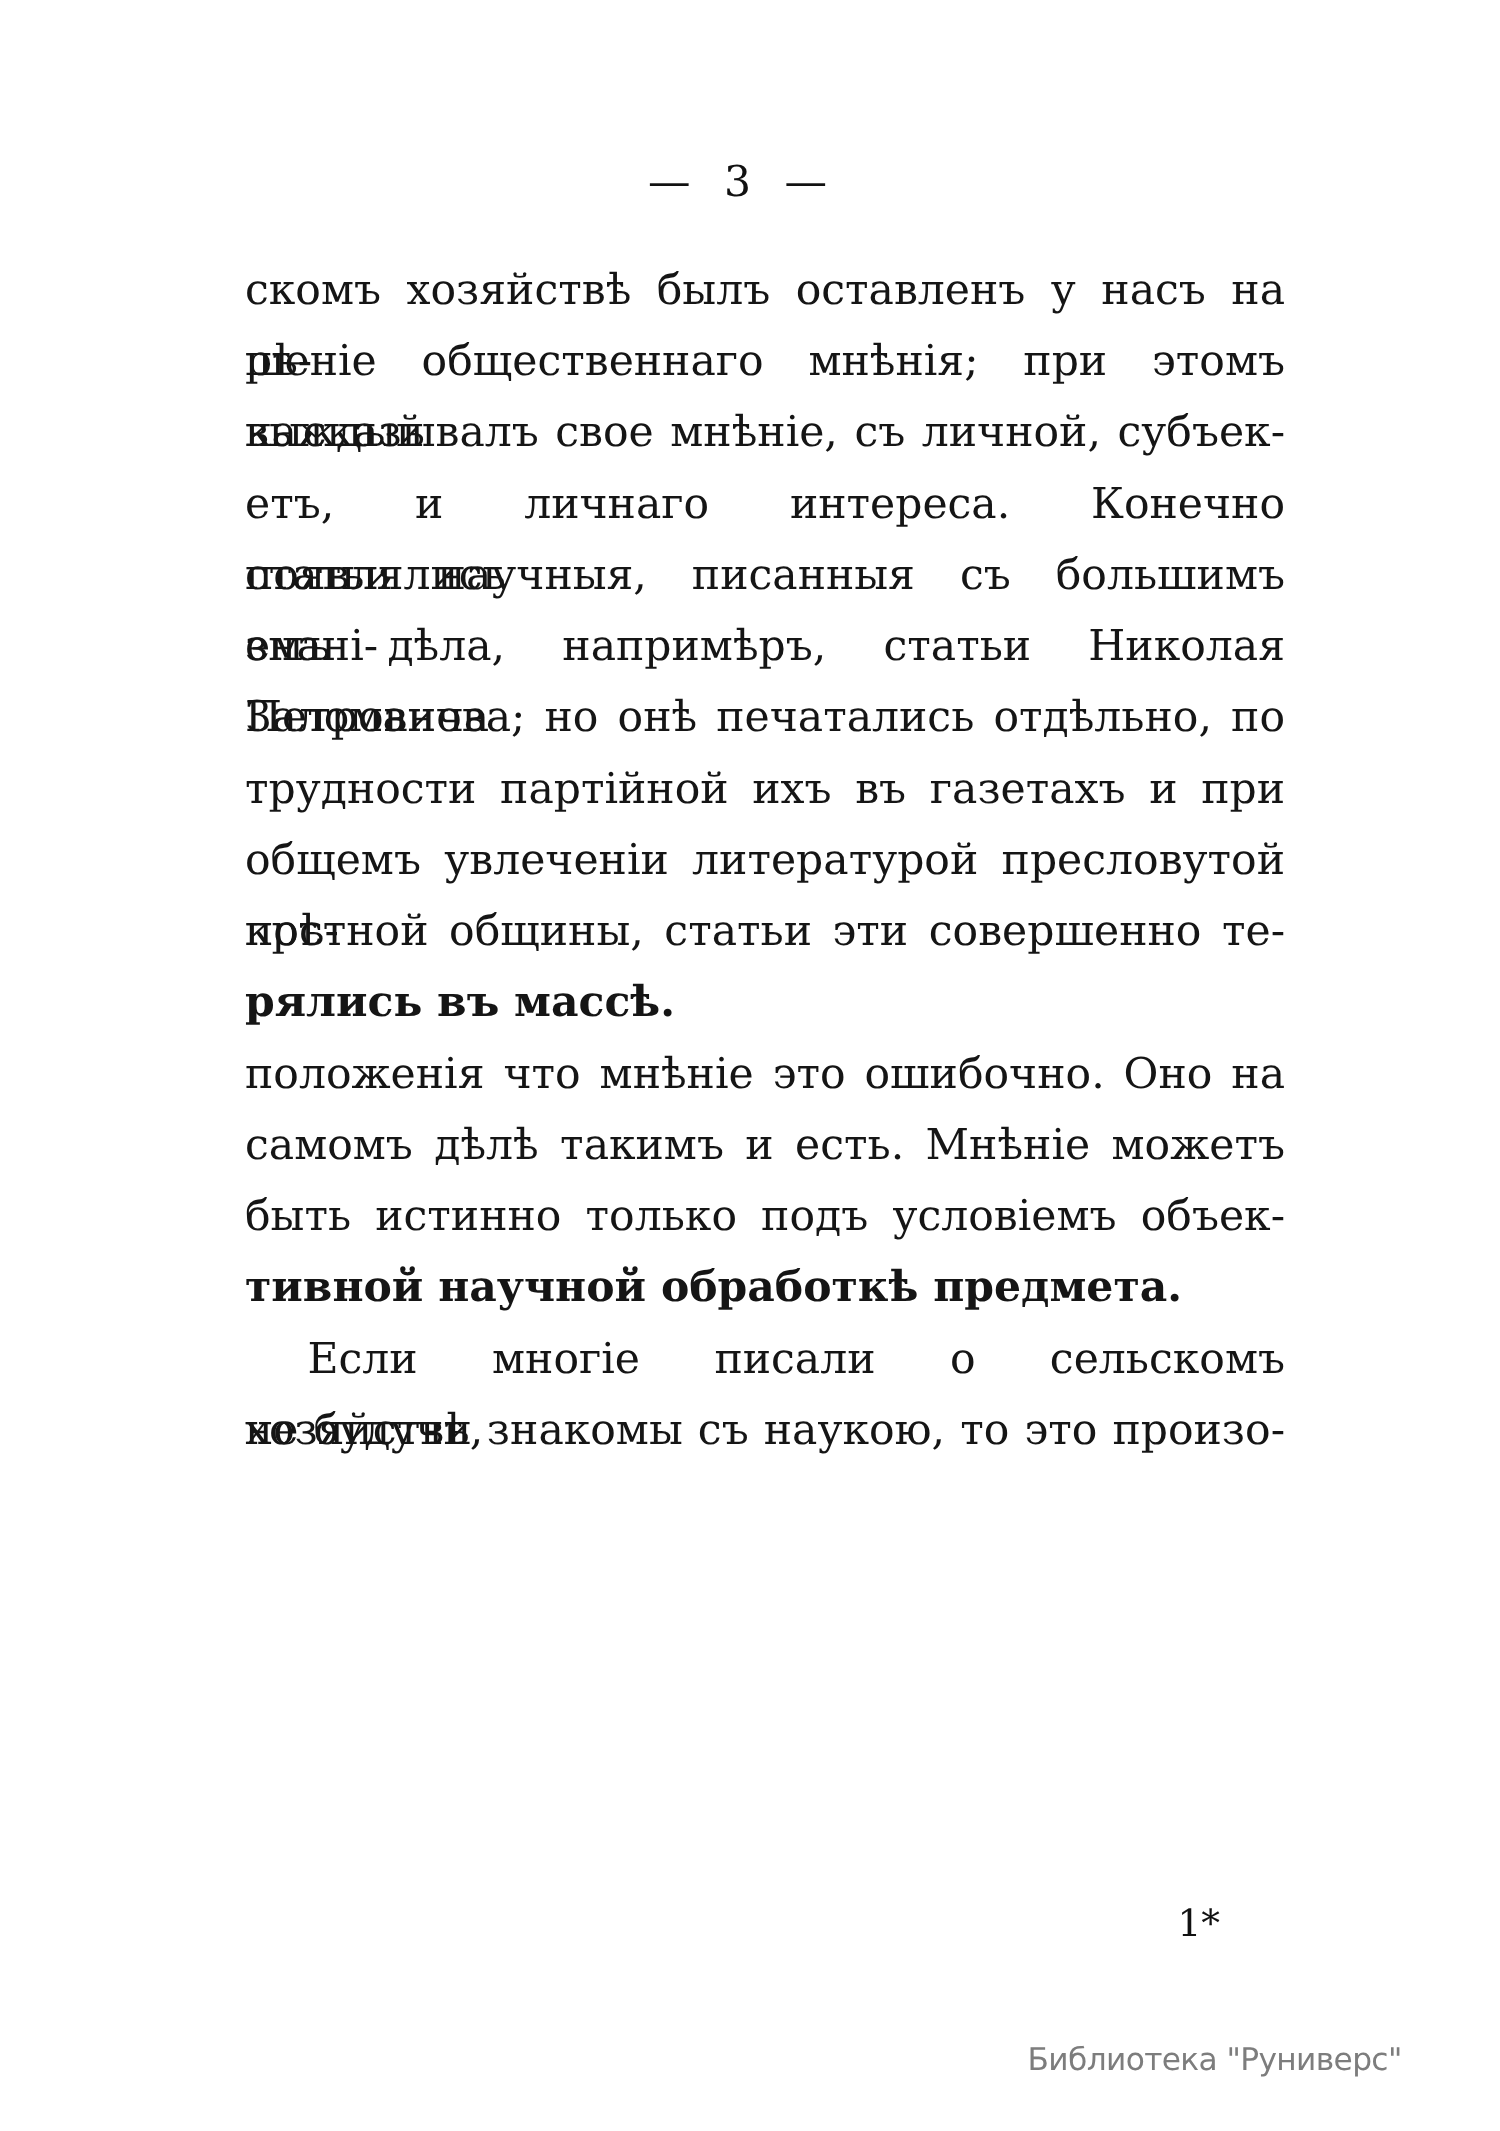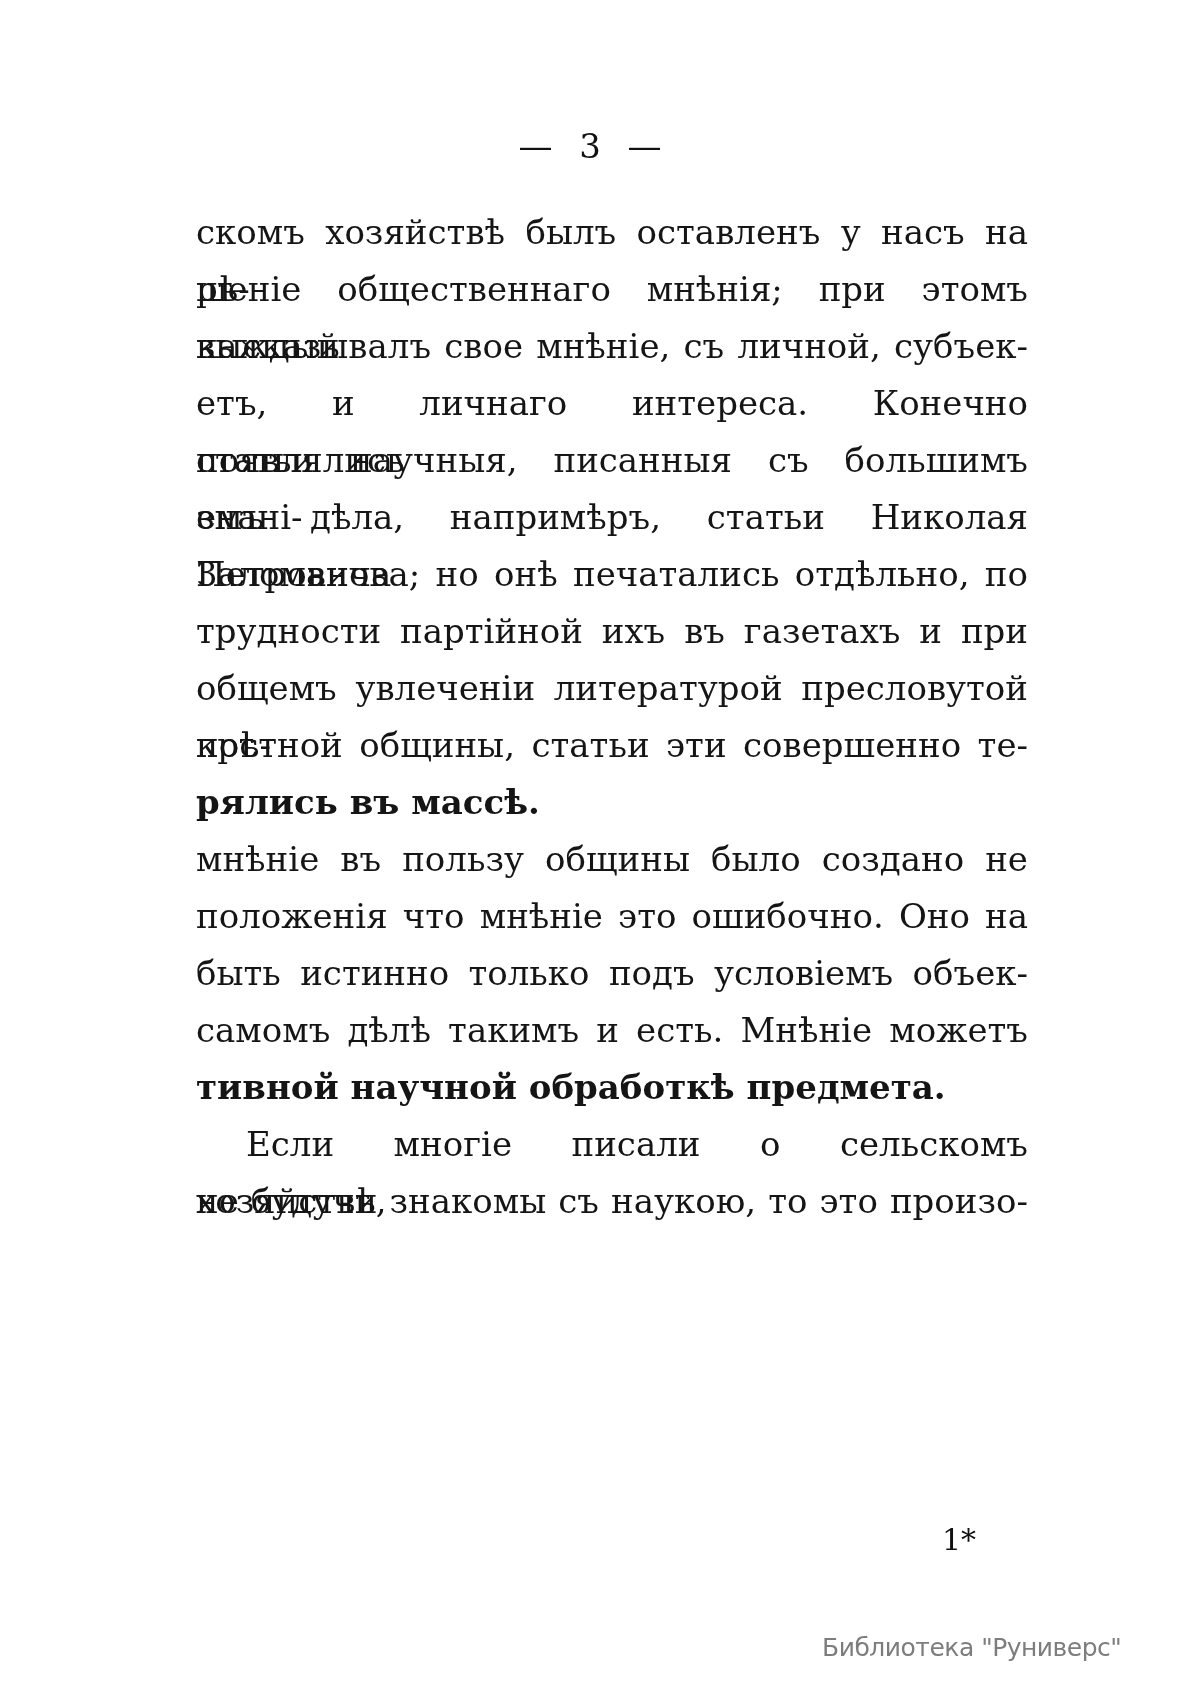--- a/index.html
+++ b/index.html
@@ -71,24 +71,23 @@
       <div class="line">статьи научныя, писанныя съ большимъ знані-</div>
       <div class="line">емъ дѣла, напримѣръ, статьи Николая Петровича</div>
       <div class="line">Заломанова; но онѣ печатались отдѣльно, по</div>
       <div class="line">трудности партійной ихъ въ газетахъ и при</div>
       <div class="line">общемъ увлеченіи литературой пресловутой крѣ-</div>
       <div class="line">постной общины, статьи эти совершенно те-</div>
       <div class="line endpara">рялись въ массѣ.</div>
     </div>
 
     <div>
-      <div class="line">мнѣніе въ пользу общины было создано не</div>
       <div class="line">положенія что мнѣніе это ошибочно. Оно на</div>
+      <div class="line">самомъ дѣлѣ такимъ и есть. Мнѣніе можетъ</div>
       <div class="line">быть истинно только подъ условіемъ объек-</div>
-      <div class="line">самомъ дѣлѣ такимъ и есть. Мнѣніе можетъ</div>
       <div class="line endpara">тивной научной обработкѣ предмета.</div>
     </div>
 
     <div>
       <div class="line indent">Если многіе писали о сельскомъ хозяйствѣ,</div>
       <div class="line">не будучи знакомы съ наукою, то это произо-</div>
     </div>
 
   </div>
 

